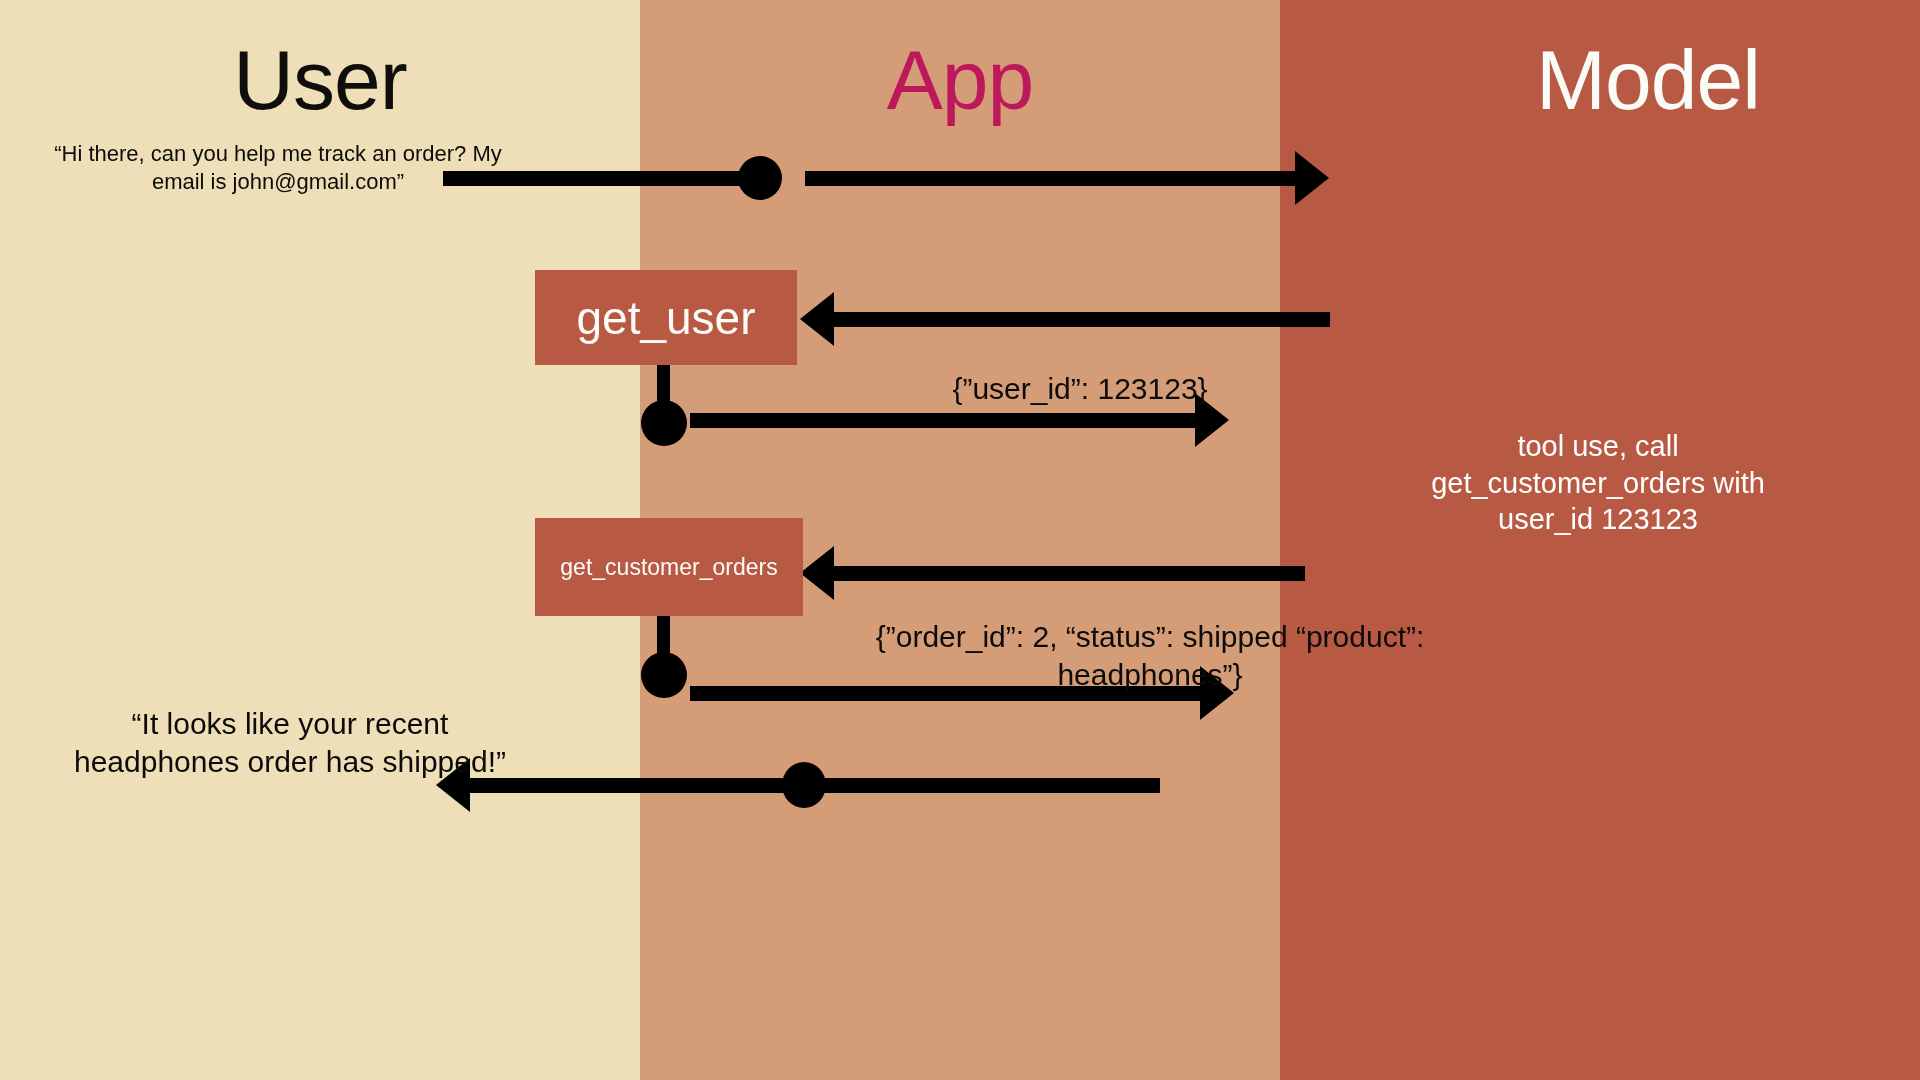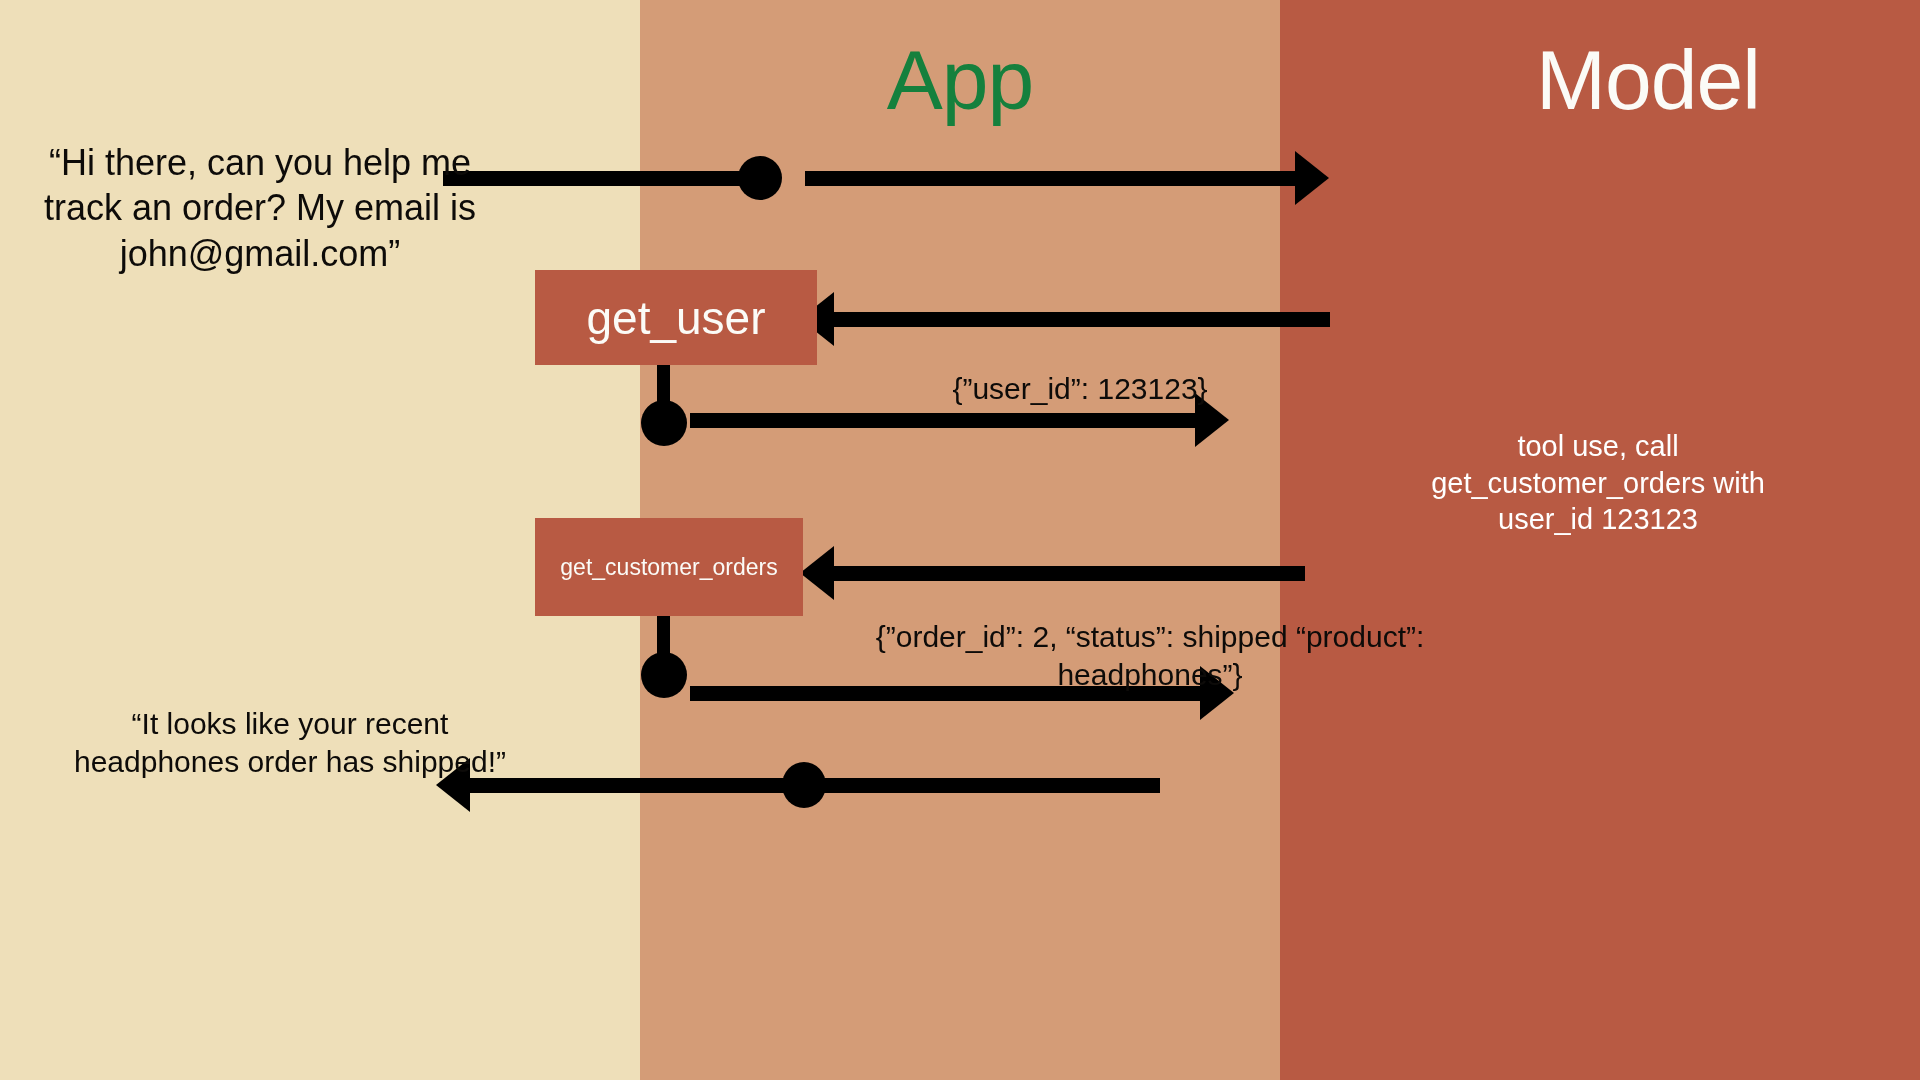--- a/index.html
+++ b/index.html
@@ -16,43 +16,43 @@
   #lane-app{left:640px;width:640px;background:#D49C77;}
   #lane-model{left:1280px;width:640px;background:#B85A43;}
 
   
   .lane-title{
     position:absolute;text-align:center;
     font-size:84px;font-weight:400;line-height:1;
     letter-spacing:-1px;white-space:nowrap;
   }
   #title-user{left:0;width:640px;top:38px;color:#100E0C;}
-  #title-app{left:640px;width:640px;top:38px;color:#15803d;}
+  #title-app{left:640px;width:640px;top:38px;color:#be185d;}
   #title-model{left:1280px;width:640px;top:38px;color:#FBFBF7;padding-left:48px;}
 
   
   .msg{position:absolute;text-align:center;line-height:1.26;}
   .msg.dark{color:#0D0B09;}
   .msg.light{color:#FFFFFF;}
 
-  #msg-user-1{left:30px;width:460px;top:140px;font-size:36px;}
+  #msg-user-1{left:48px;width:460px;top:140px;font-size:22px;}
   #msg-model-1{left:1335px;width:520px;top:210px;font-size:29px;}
   #msg-json-1{left:880px;width:400px;top:370px;font-size:30px;}
   #msg-model-2{left:1398px;width:400px;top:428px;font-size:29px;}
   #msg-json-2{left:840px;width:620px;top:618px;font-size:30px;}
   #msg-user-2{left:55px;width:470px;top:705px;font-size:30px;}
   #msg-model-3{left:1370px;width:490px;top:712px;font-size:30px;}
 
   
   .tool-box{
     position:absolute;background:#B85A43;color:#FBFBF7;
     display:flex;align-items:center;justify-content:center;
     text-align:center;
   }
-  #box-get-user{left:535px;top:270px;width:282px;height:95px;font-size:46px;}
+  #box-get-user{left:535px;top:270px;width:262px;height:95px;font-size:46px;}
   #box-get-orders{left:535px;top:518px;width:268px;height:98px;font-size:23px;}
 
   
   .hline{position:absolute;background:#000;height:15px;}
   .vline{position:absolute;background:#000;width:13px;}
   .dot{position:absolute;background:#000;border-radius:50%;}
 
   .arrow-r{
     position:absolute;width:0;height:0;
     border-top:27px solid transparent;
@@ -100,20 +100,21 @@
 </style>
 </head>
 <body>
 
 <div id="stage">
 
   <div class="lane" id="lane-user"></div>
   <div class="lane" id="lane-app"></div>
   <div class="lane" id="lane-model"></div>
 
+  <div class="lane-title" id="title-user">User</div>
   <div class="lane-title" id="title-app">App</div>
   <div class="lane-title" id="title-model">Model</div>
 
   <div class="hline" id="line-u-a"></div>
   <div class="dot" id="dot-1"></div>
   <div class="hline" id="line-a-m"></div>
   <div class="arrow-r" id="arrow-1"></div>
 
   <div class="msg dark" id="msg-user-1">“Hi there, can you help me track an order? My email is john@gmail.com”</div>
 

